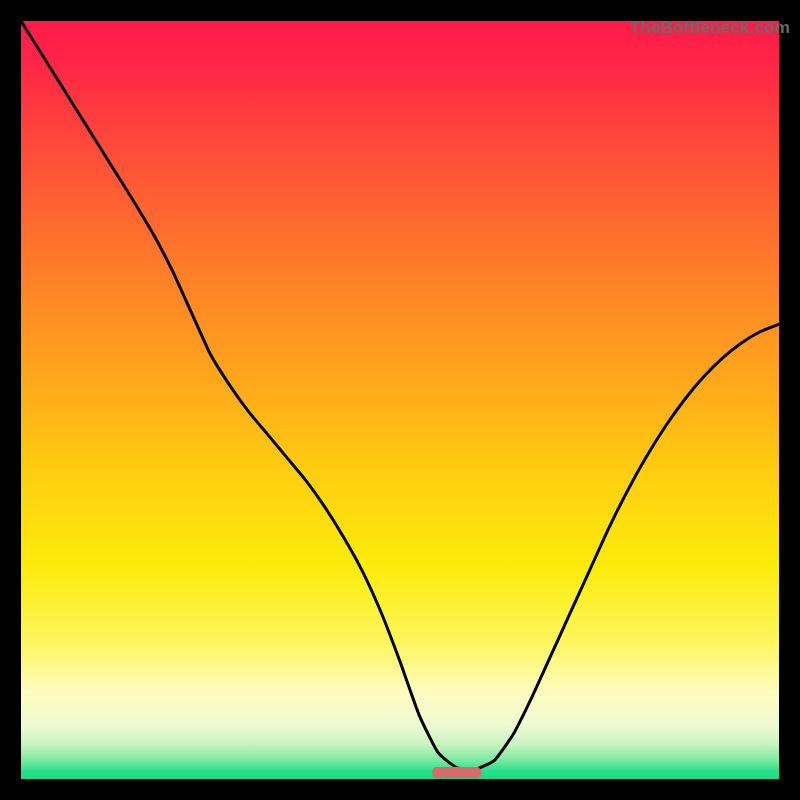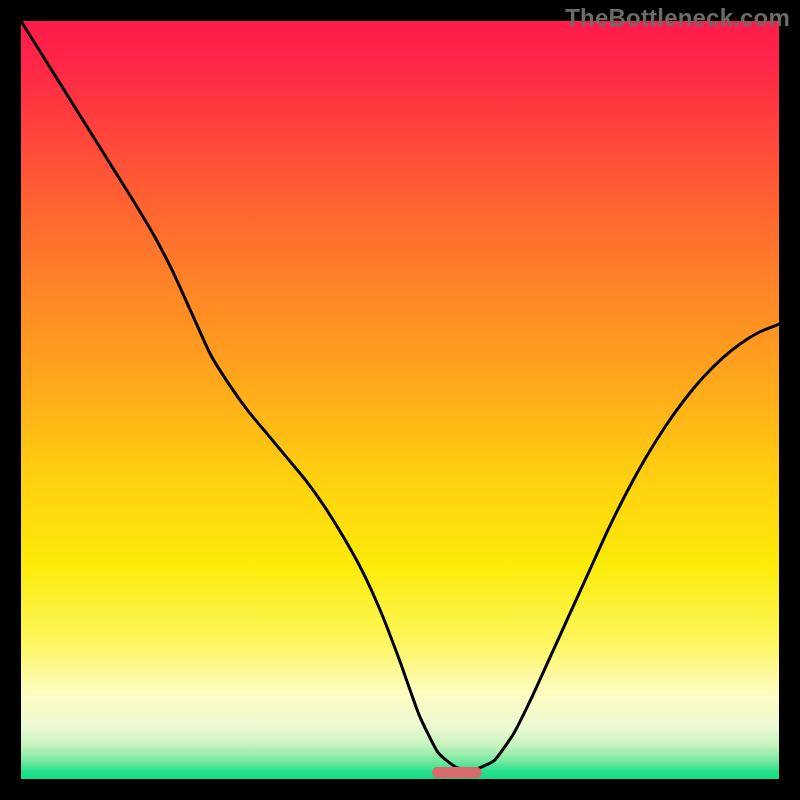--- a/index.html
+++ b/index.html
@@ -11,24 +11,24 @@
     overflow: hidden;
   }
   .frame {
     position: relative;
     width: 800px;
     height: 800px;
     background: #000;
   }
   .watermark {
     position: absolute;
-    top: 4px;
+    top: 18px;
     right: 10px;
     font-family: Arial, Helvetica, sans-serif;
-    font-size: 24px;
+    font-size: 17px;
     font-weight: bold;
     color: #6b6b6b;
     letter-spacing: 0.2px;
     z-index: 10;
   }
   svg.plot {
     position: absolute;
     left: 21px;
     top: 21px;
     width: 758px;

